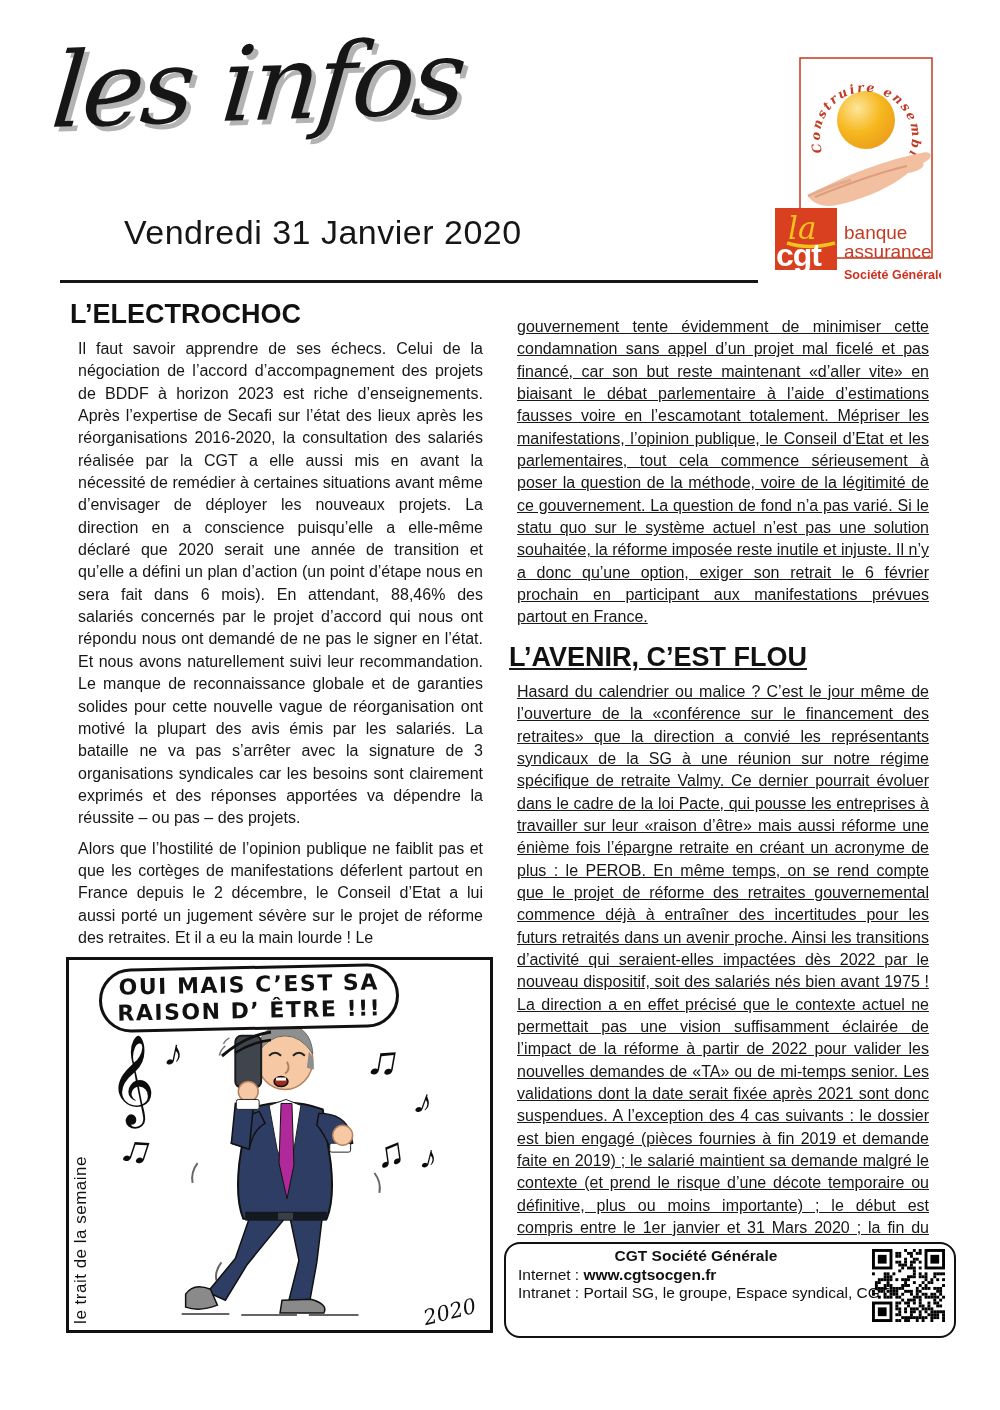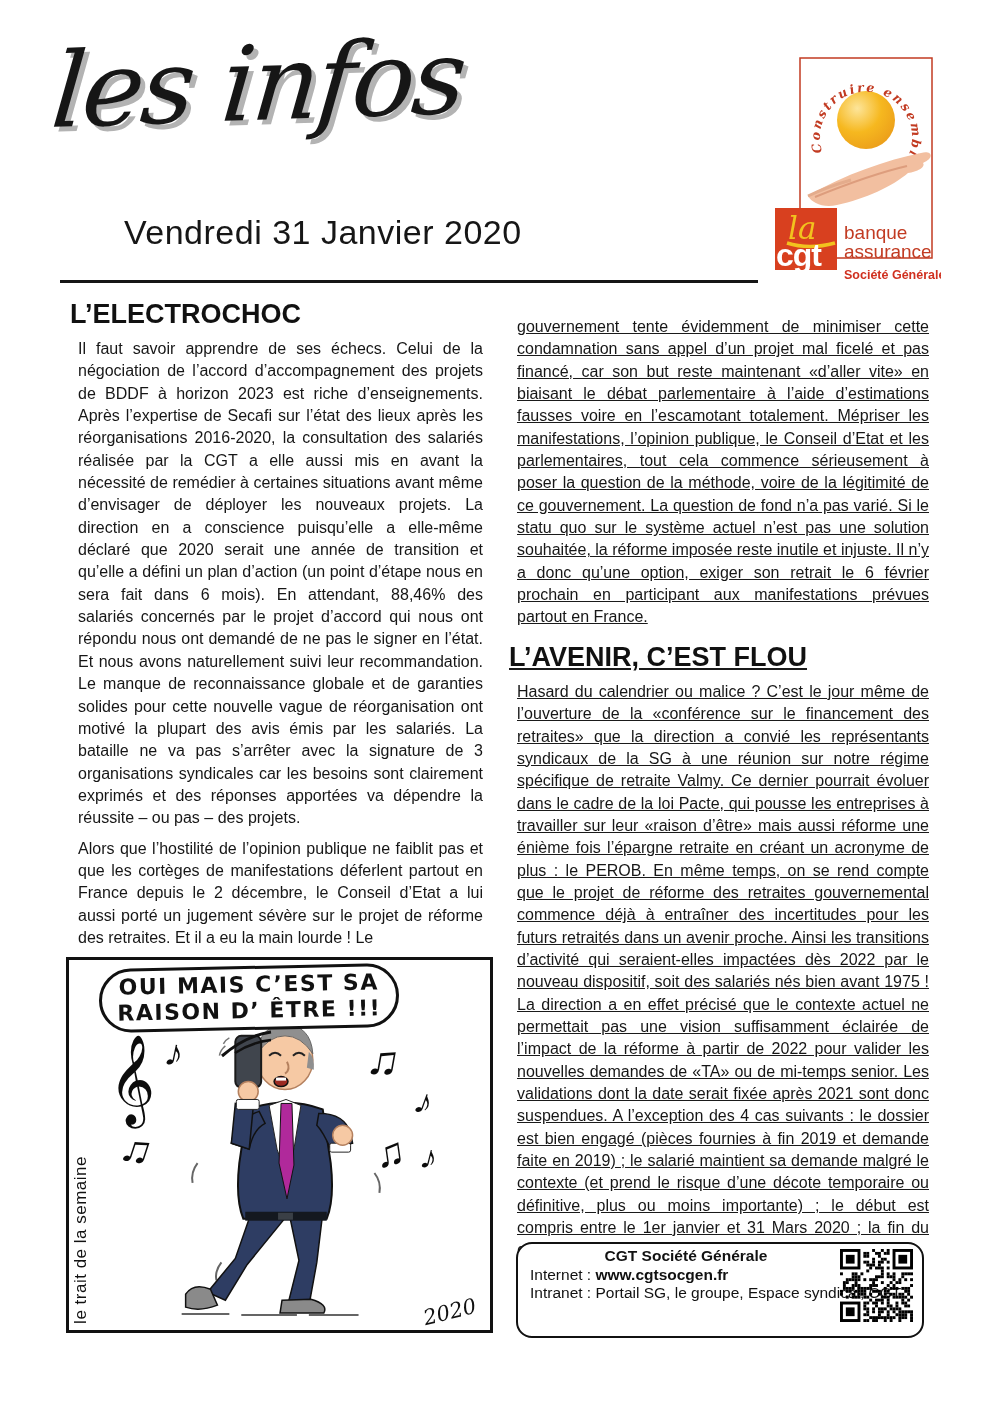--- a/index.html
+++ b/index.html
@@ -56,21 +56,21 @@
   .note { position:absolute; color:#0c0c0c; line-height:1; }
   .man-svg { position:absolute; left:112px; top:54px; }
   .cartoon-signature {
     position:absolute; right:14px; bottom:6px;
     font-family:"DejaVu Serif", serif; font-style:italic; font-size:21px;
     transform:rotate(-14deg); color:#111;
   }
 
   
   .footer-box {
-    left:516px; top:1242px; width:408px; height:96px;
+    left:504px; top:1242px; width:452px; height:96px;
     border:2.5px solid #111; border-radius:16px; background:#fff;
     padding:3px 10px 2px 12px; font-size:15.5px; line-height:18.6px; color:#111;
   }
   .footer-box .f-line { white-space:nowrap; }
   .f-org { text-align:center; font-weight:bold; padding-right:70px; }
   .qr { position:absolute; right:9px; top:5px; width:73px; height:73px; }
 </style>
 </head>
 <body>
 

